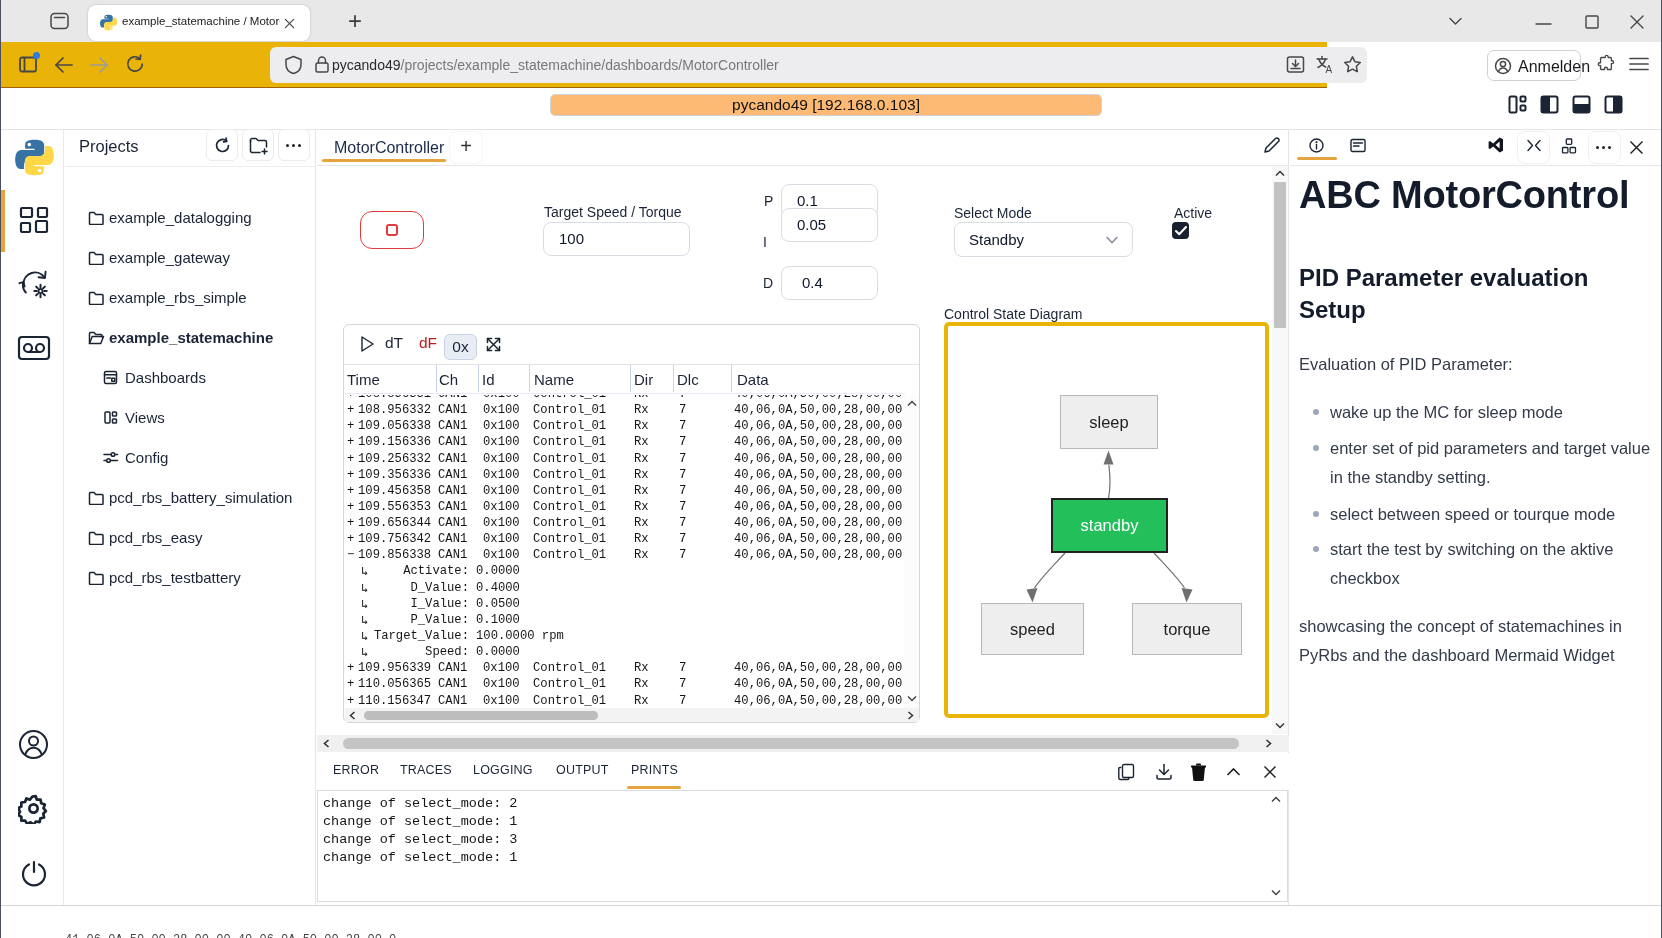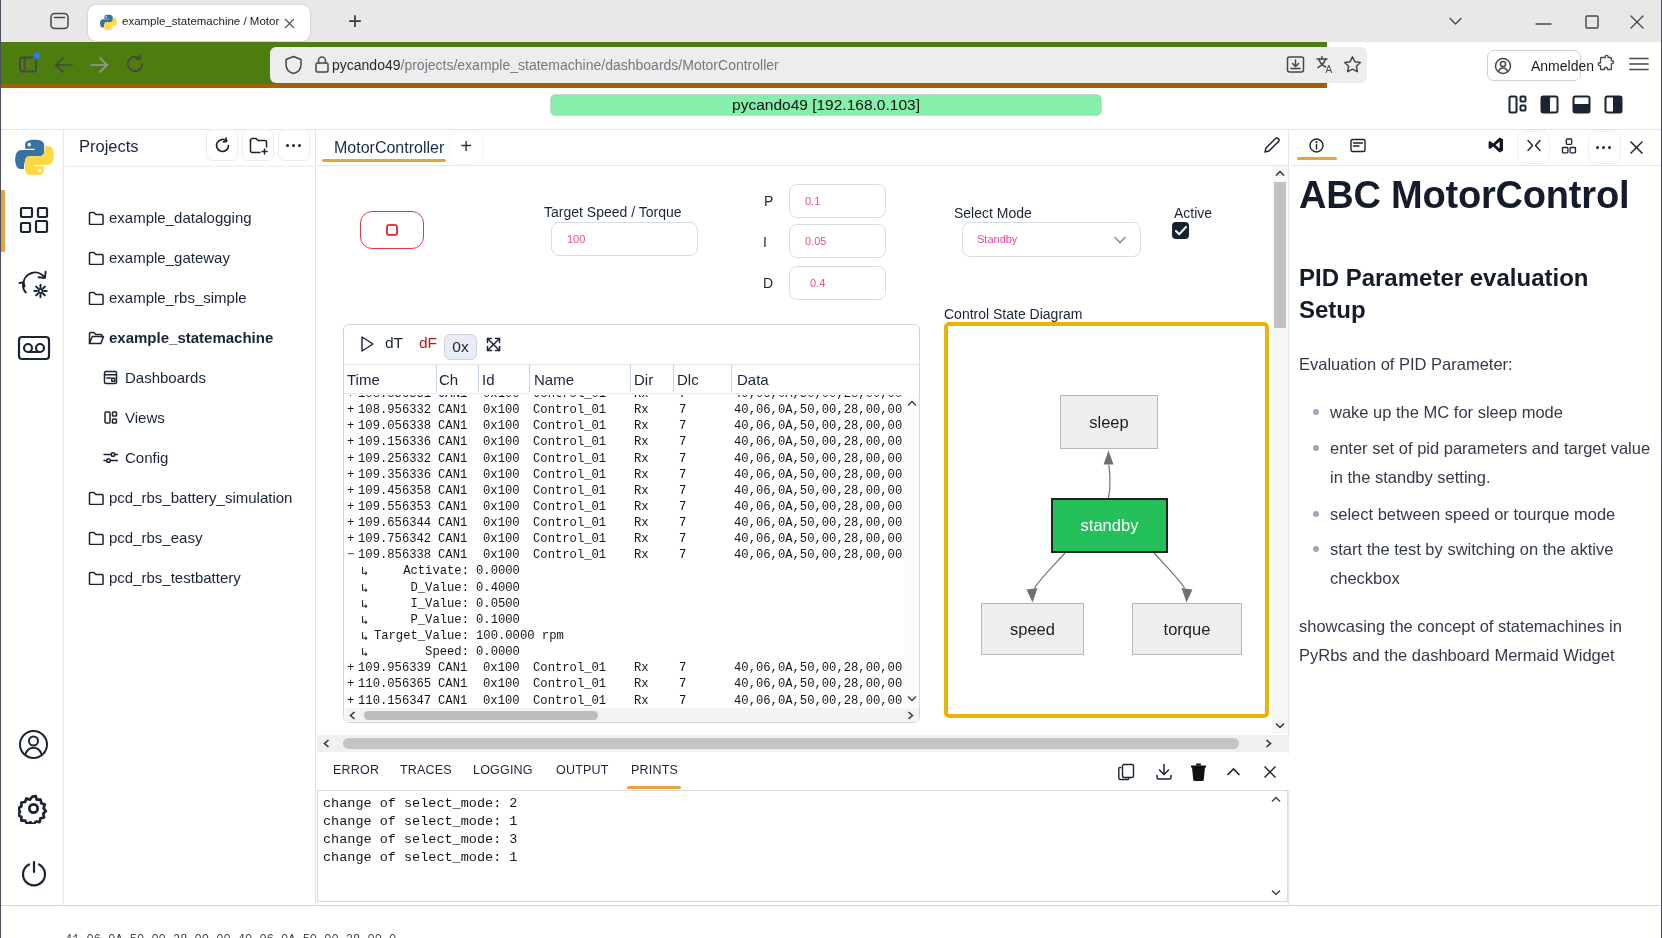--- a/index.html
+++ b/index.html
@@ -4,46 +4,46 @@
 <style>
 *{margin:0;padding:0;box-sizing:border-box;}
 html,body{width:1662px;height:938px;overflow:hidden;background:#fff;}
 body{font-family:"Liberation Sans",sans-serif;position:relative;}
 #winborders{position:absolute;left:0;top:0;width:1662px;height:938px;border-left:1px solid #4a5060;border-right:1px solid #4a5060;pointer-events:none;z-index:99;}
 .abs{position:absolute;}
 
 #tabbar{position:absolute;left:0;top:0;width:1662px;height:42px;background:#e8e8e8;}
 #tab{position:absolute;left:88px;top:5px;width:222px;height:36px;background:#fff;border-radius:8px;box-shadow:0 0 2px rgba(0,0,0,.25);}
 #tab .title{position:absolute;left:34px;top:10px;font-size:11.5px;color:#1b1b1d;white-space:nowrap;overflow:hidden;width:158px;}
-#toolbar{position:absolute;left:0;top:42px;width:1327px;height:46px;background:#4d7c0f;border-bottom:4px solid #a16207;}
+#toolbar{position:absolute;left:0;top:42px;width:1327px;height:46px;background:#eab308;border-bottom:1px solid #a16207;}
 #urlbar{position:absolute;left:270px;top:5px;width:1097px;height:36px;background:#ededef;border-radius:6px;}
 #urlbar .txt{position:absolute;left:62px;top:10px;font-size:14px;color:#2a2a2e;white-space:nowrap;}
 #urlbar .txt .path{color:#77777c;}
 #anmelden{position:absolute;left:1487px;top:8px;width:94px;height:31px;border:1px solid #cfcfd4;border-radius:7px;}
-#anmelden span{position:absolute;left:43px;top:7px;font-size:14px;color:#1b1b1d;}
+#anmelden span{position:absolute;left:30px;top:7px;font-size:16px;color:#1b1b1d;}
 
 #appbar{position:absolute;left:0;top:88px;width:1662px;height:42px;background:#fff;border-bottom:1px solid #e4e4e4;}
-#appinput{position:absolute;left:550px;top:94px;width:552px;height:22px;border:1px solid #d0d4da;border-radius:5px;background:#86efac;font-size:15.5px;color:#111;text-align:center;line-height:20px;}
+#appinput{position:absolute;left:550px;top:94px;width:552px;height:22px;border:1px solid #d0d4da;border-radius:5px;background:#fdba74;font-size:15.5px;color:#111;text-align:center;line-height:20px;}
 
 #rail{position:absolute;left:0;top:130px;width:64px;height:775px;background:#fff;border-right:1px solid #e9e9e9;}
 #railbar{position:absolute;left:0;top:60px;width:5px;height:62px;background:#e6a43e;}
 
 #projects{position:absolute;left:65px;top:130px;width:251px;height:775px;background:#fff;border-right:1px solid #e4e4e4;}
 #projects h3{position:absolute;left:14px;top:7px;font-size:16.5px;font-weight:400;color:#1b2437;}
 .pbtn{position:absolute;top:0px;width:32px;height:32px;border:1px solid #ececec;border-radius:6px;background:#fff;}
 .trow{position:absolute;left:0;height:40px;width:251px;font-size:15px;color:#1b2437;}
 .trow .lbl{position:absolute;top:11px;}
 
 #center{position:absolute;left:317px;top:130px;width:972px;height:775px;background:#fff;border-right:1px solid #e4e4e4;}
 #ctabs{position:absolute;left:0;top:0;width:972px;height:36px;border-bottom:1px solid #e7e7e7;}
 #ctabs .name{position:absolute;left:17px;top:9px;font-size:16px;color:#1b2a4a;}
 #ctabs .underline{position:absolute;left:5px;top:29px;width:124px;height:3px;background:#e6a43e;border-radius:2px;}
 #ctabs .plus{position:absolute;left:133px;top:2px;width:32px;height:31px;background:#fff;border-radius:7px;box-shadow:0 0 2px rgba(0,0,0,.12);font-size:20px;color:#333;text-align:center;line-height:29px;font-weight:300;}
 
-.inp{position:absolute;border:1px solid #d8dce3;border-radius:8px;background:#fff;font-size:11px;color:#ec4899;margin-left:8px;}
+.inp{position:absolute;border:1px solid #d8dce3;border-radius:8px;background:#fff;font-size:15px;color:#0f172a;}
 .lab{position:absolute;font-size:14px;color:#1b2437;}
 #stopbtn{position:absolute;left:43px;top:81px;width:64px;height:38px;border:1.5px solid #e23b3f;border-radius:12px;background:#fff;}
 #stopbtn i{position:absolute;left:25px;top:12px;width:12px;height:12px;border:2px solid #e23b3f;border-radius:3px;}
 #checkbox{position:absolute;left:855px;top:92px;width:17px;height:17px;background:#182130;border-radius:4px;}
 
 #tpanel{position:absolute;left:26px;top:194px;width:577px;height:399px;border:1px solid #d6d6d6;border-radius:6px;background:#fff;}
 #thead{position:absolute;left:1px;top:38px;width:560px;height:31px;border-bottom:1px solid #e6ecf4;}
 #thead span{position:absolute;top:8px;font-size:15px;color:#1b2437;}
 #thead i{position:absolute;top:2px;width:1px;height:27px;background:#c7d3e6;}
 #trows{position:absolute;left:1px;top:70px;width:560px;height:313px;overflow:hidden;font-family:"Liberation Mono",monospace;font-size:12.2px;color:#16161a;}
@@ -371,21 +371,21 @@
   </div>
 
   <div id="stopbtn">
       <i></i>
     </div>
   <div class="lab" style="left:227px;top:74px;">Target Speed / Torque</div>
   <div class="inp" style="left:226px;top:92px;width:147px;height:34px;line-height:32px;padding-left:15px;">100</div>
   <div class="lab" style="left:447px;top:63px;">P</div>
   <div class="inp" style="left:464px;top:54px;width:97px;height:34px;line-height:32px;padding-left:15px;">0.1</div>
   <div class="lab" style="left:446px;top:104px;">I</div>
-  <div class="inp" style="left:464px;top:94px;width:97px;height:34px;line-height:32px;padding-left:15px;">0.05</div>
+  <div class="inp" style="left:464px;top:78px;width:97px;height:34px;line-height:32px;padding-left:15px;">0.05</div>
   <div class="lab" style="left:446px;top:145px;">D</div>
   <div class="inp" style="left:464px;top:136px;width:97px;height:34px;line-height:32px;padding-left:20px;">0.4</div>
   <div class="lab" style="left:637px;top:75px;">Select Mode</div>
   <div class="inp" style="left:637px;top:92px;width:179px;height:35px;line-height:33px;padding-left:14px;">Standby
     <svg style="position:absolute;right:14px;top:13px;fill:none;stroke:#8a919c;stroke-width:1.6;stroke-linecap:round;" width="12" height="8" viewBox="0 0 12 8">
         <polyline points="1,1.5 6,6.5 11,1.5"></polyline>
       </svg>
   </div>
   <div class="lab" style="left:857px;top:75px;">Active</div>
   <div id="checkbox">

